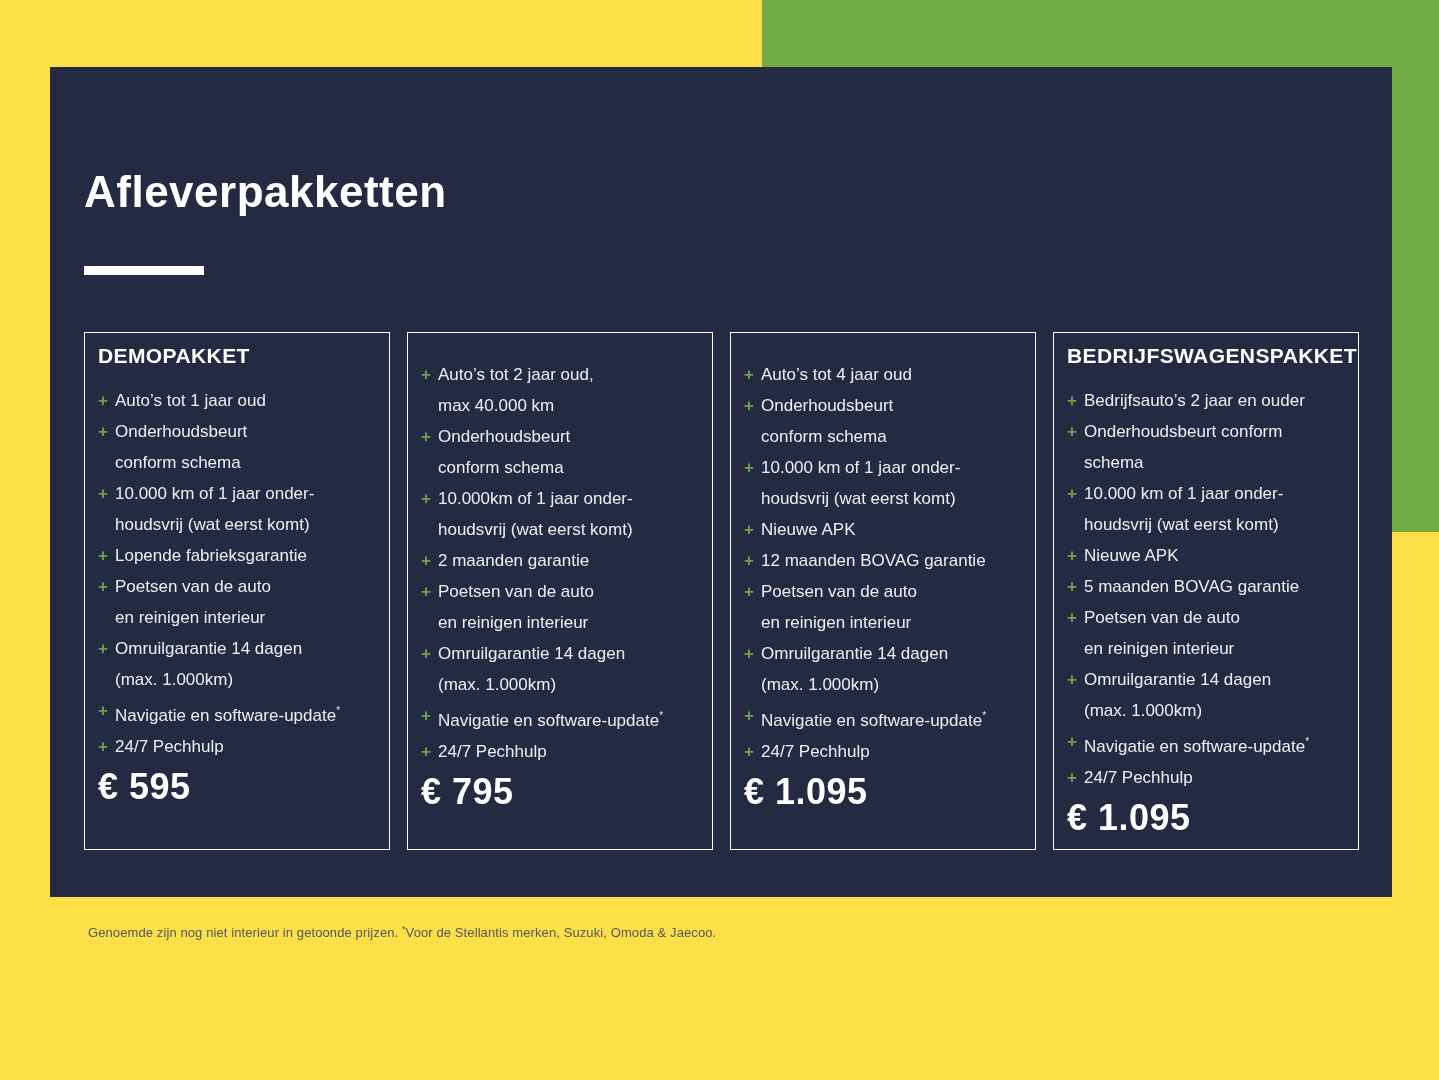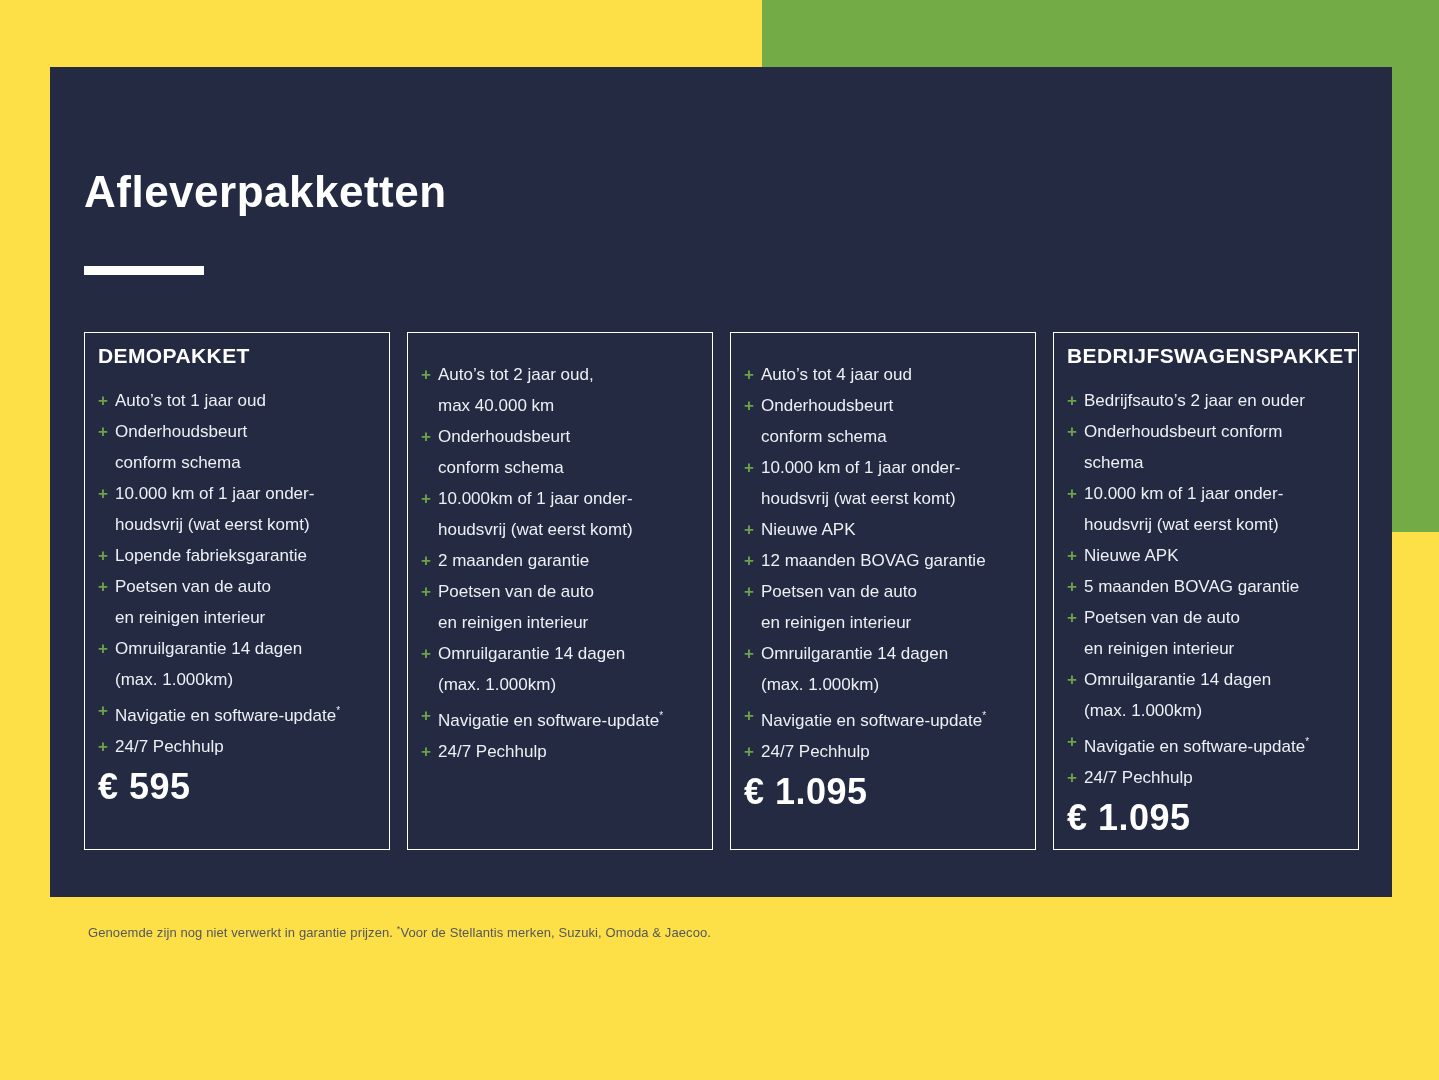--- a/index.html
+++ b/index.html
@@ -180,20 +180,21 @@
             </li>
             <li class="feature">
               <span class="plus">+</span>
               <span class="feat">Navigatie en software-update<sup>*</sup></span>
             </li>
             <li class="feature">
               <span class="plus">+</span>
               <span class="feat">24/7 Pechhulp</span>
             </li>
           </ul>
+    <div class="price">€ 795</div>
   </div>
 
   <div class="card">
     <ul class="feature-list">
             <li class="feature">
               <span class="plus">+</span>
               <span class="feat">Auto’s tot 4 jaar oud</span>
             </li>
             <li class="feature">
               <span class="plus">+</span>
@@ -269,14 +270,14 @@
             <li class="feature">
               <span class="plus">+</span>
               <span class="feat">24/7 Pechhulp</span>
             </li>
           </ul>
     <div class="price">€ 1.095</div>
   </div>
 </div>
   </div>
 
-  <p class="footnote"><span>Genoemde zijn nog niet verwerkt in garantie prijzen. </span><sup>*</sup><span>Voor de Stellantis merken, Suzuki, Omoda &amp; Jaecoo.</span></p>
+  <p class="footnote"><span>Genoemde zijn nog niet interieur in getoonde prijzen. </span><sup>*</sup><span>Voor de Stellantis merken, Suzuki, Omoda &amp; Jaecoo.</span></p>
 </div>
 
 </body></html>

